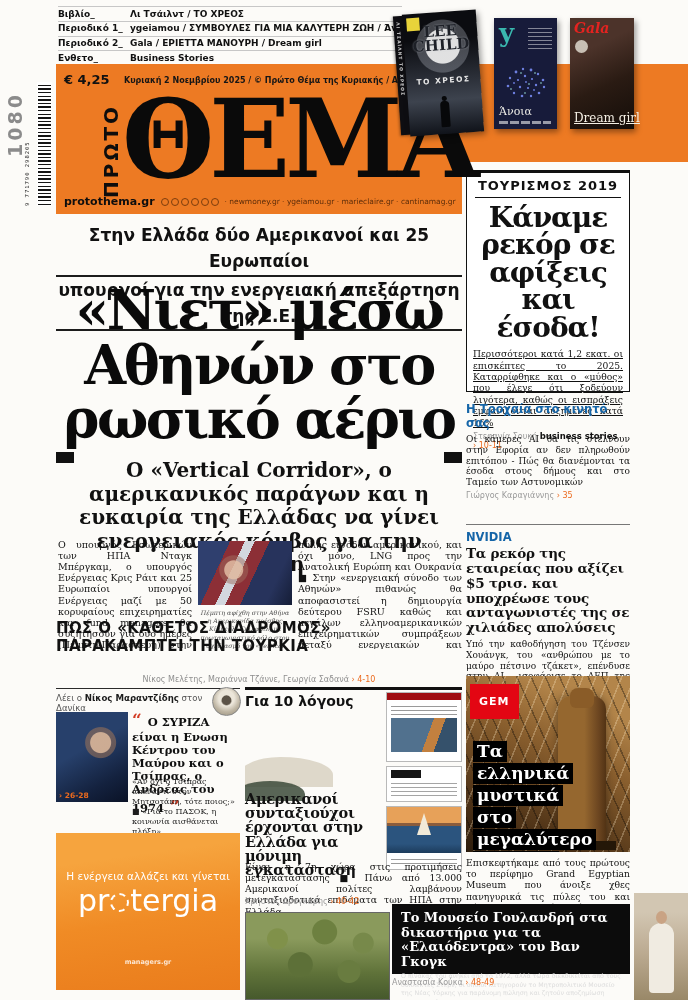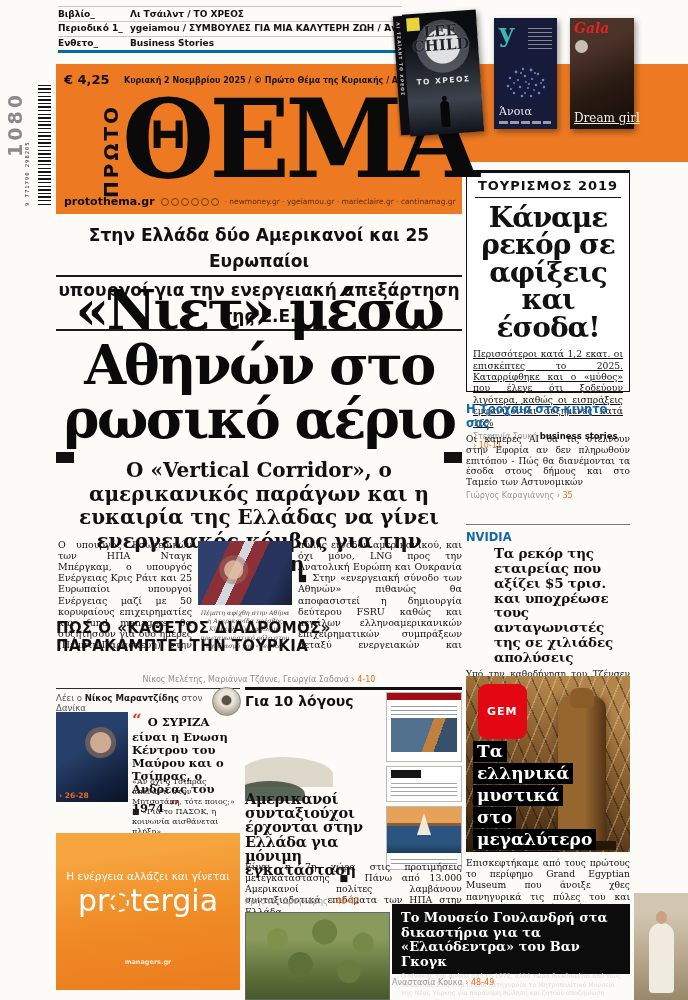--- a/index.html
+++ b/index.html
@@ -162,38 +162,38 @@
   .tour-kicker{margin:5px 8px 0;text-align:center;font:700 13px "DejaVu Sans";letter-spacing:1px;
         border-bottom:1px solid #111;padding-bottom:4px;}
   .tour-headline{margin:6px 2px 0;text-align:center;font:700 28px/0.98 "DejaVu Serif",serif;letter-spacing:-1px;}
   .tour-body{margin:7px 6px 0;font:400 9.2px/1.24 "DejaVu Serif",serif;text-align:justify;text-decoration:underline;}
   .tour-byline{margin:3px 6px;font:400 8px "DejaVu Sans";color:#999;}
   .ins{font-weight:700;color:#111;font-size:8.5px;}
   .railsec{position:absolute;left:466px;width:164px;}
   .rule{position:absolute;left:466px;width:164px;border-top:1px solid #777;}
   .kicker-blue{font:700 11.5px "DejaVu Sans";color:#1565A8;}
   .sec-headline{font:700 14.5px/1.1 "DejaVu Serif",serif;margin-top:2px;letter-spacing:-.2px;}
-  .sec-headline.sm{font-size:13.5px;margin-left:28px;}
+  .sec-headline.sm{font-size:13.5px;}
   .sec-body{font:400 9px/1.2 "DejaVu Serif",serif;margin-top:4px;text-align:justify;}
   .sec-byline{font:400 8px "DejaVu Sans";color:#999;margin-top:3px;}
 
   
   .gem{position:absolute;left:466px;top:676px;width:164px;}
   .gem-photo{position:relative;width:164px;height:176px;overflow:hidden;
         background:linear-gradient(205deg,#b3854a 0 18%,#8a5f2e 42%,#4f3317 78%,#2c1c0c 100%);}
   .glass{position:absolute;inset:0;
         background:repeating-linear-gradient(112deg,rgba(255,236,200,.28) 0 1.5px,transparent 1.5px 12px),
                    repeating-linear-gradient(66deg,rgba(0,0,0,.32) 0 1.5px,transparent 1.5px 13px);}
   .statue{position:absolute;right:24px;top:20px;width:48px;height:150px;border-radius:13px 13px 3px 3px;
         background:linear-gradient(90deg,#95672f 0 55%,#6b4520 85%,#523314);box-shadow:0 0 10px rgba(0,0,0,.4);}
   .statue::before{content:"";position:absolute;left:12px;top:-8px;width:24px;height:20px;border-radius:8px 8px 6px 6px;
         background:#8a5c28;}
   .statue::after{content:"";position:absolute;left:-10px;bottom:-4px;width:68px;height:9px;background:#241708;}
-  .gem-badge{position:absolute;left:12px;top:8px;background:#E30613;color:#fff;font:700 11px "DejaVu Sans";
-        padding:21px 9px;letter-spacing:1px;z-index:3;border-radius:9px;}
+  .gem-badge{position:absolute;left:4px;top:8px;background:#E30613;color:#fff;font:700 11px "DejaVu Sans";
+        padding:11px 9px;letter-spacing:1px;z-index:3;}
   .gem-headline{position:absolute;left:7px;top:64px;width:112px;font:700 17px/1.3 "DejaVu Serif",serif;color:#fff;z-index:3;}
   .gem-headline span{background:#000;padding:0 4px 1px;box-decoration-break:clone;-webkit-box-decoration-break:clone;}
   .gem-body{margin-top:5px;font:400 9.2px/1.22 "DejaVu Serif",serif;text-align:justify;}
   .gem-byline{margin-top:3px;font:400 8px "DejaVu Sans";color:#999;position:relative;}
   .gem-avatar{position:absolute;right:0;top:-7px;width:15px;height:15px;border-radius:50%;
         background:radial-gradient(circle at 50% 35%,#d8b8a0 0 40%,#6b4a3a 80%);}
 
   
   .vg{position:absolute;left:392px;top:904px;width:238px;height:70px;background:#0c0c0c;color:#fff;
         padding:7px 9px;box-sizing:border-box;}
@@ -218,20 +218,24 @@
   </div>
 
   <div class="offers">
     <div class="offer-row">
       <span class="offer-label">Βιβλίο_</span>
       <span class="offer-value">Λι Τσάιλντ / ΤΟ ΧΡΕΟΣ</span>
     </div>
     <div class="offer-row">
       <span class="offer-label">Περιοδικό 1_</span>
       <span class="offer-value">ygeiamou / ΣΥΜΒΟΥΛΕΣ ΓΙΑ ΜΙΑ ΚΑΛΥΤΕΡΗ ΖΩΗ / Άνοια</span>
+    </div>
+    <div class="offer-row">
+      <span class="offer-label">Περιοδικό 2_</span>
+      <span class="offer-value">Gala / ΕΡΙΕΤΤΑ ΜΑΝΟΥΡΗ / Dream girl</span>
     </div>
     <div class="offer-row">
       <span class="offer-label">Ενθετο_</span>
       <span class="offer-value">Business Stories</span>
     </div>
   </div>
 
   <div class="mast-main"></div>
   <div class="mast-right"></div>
   <div class="price">€ 4,25</div>

